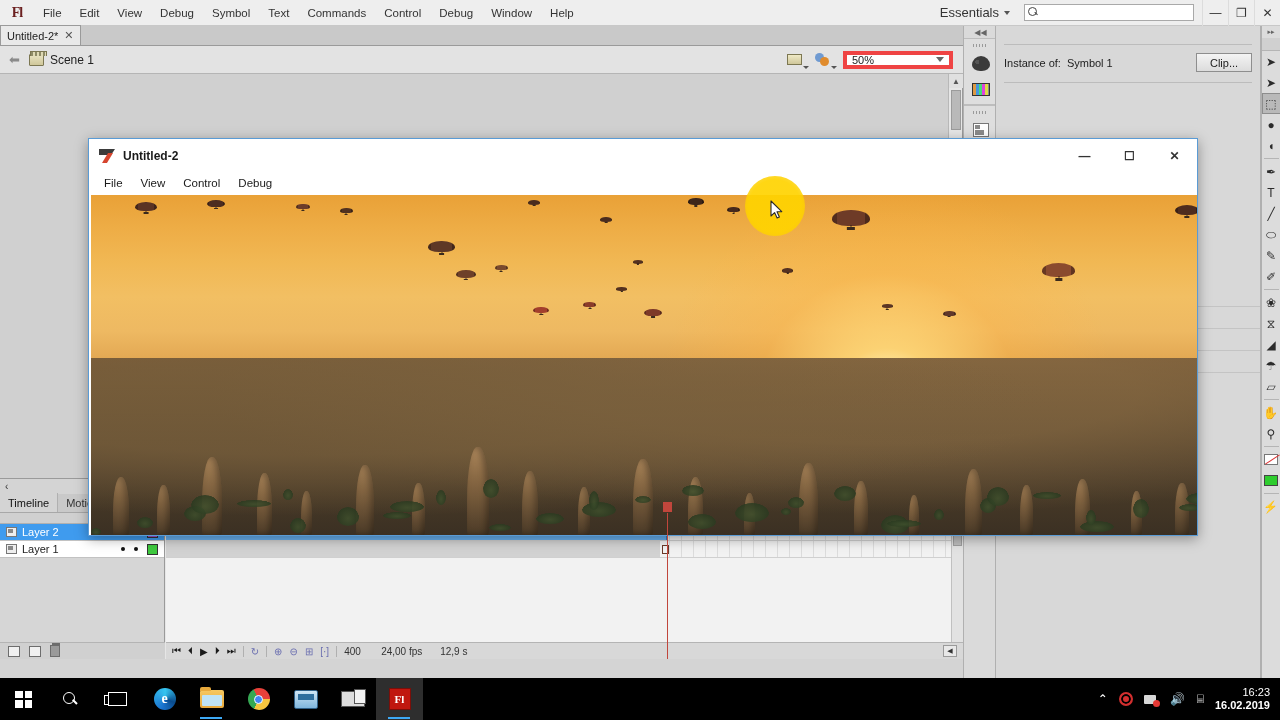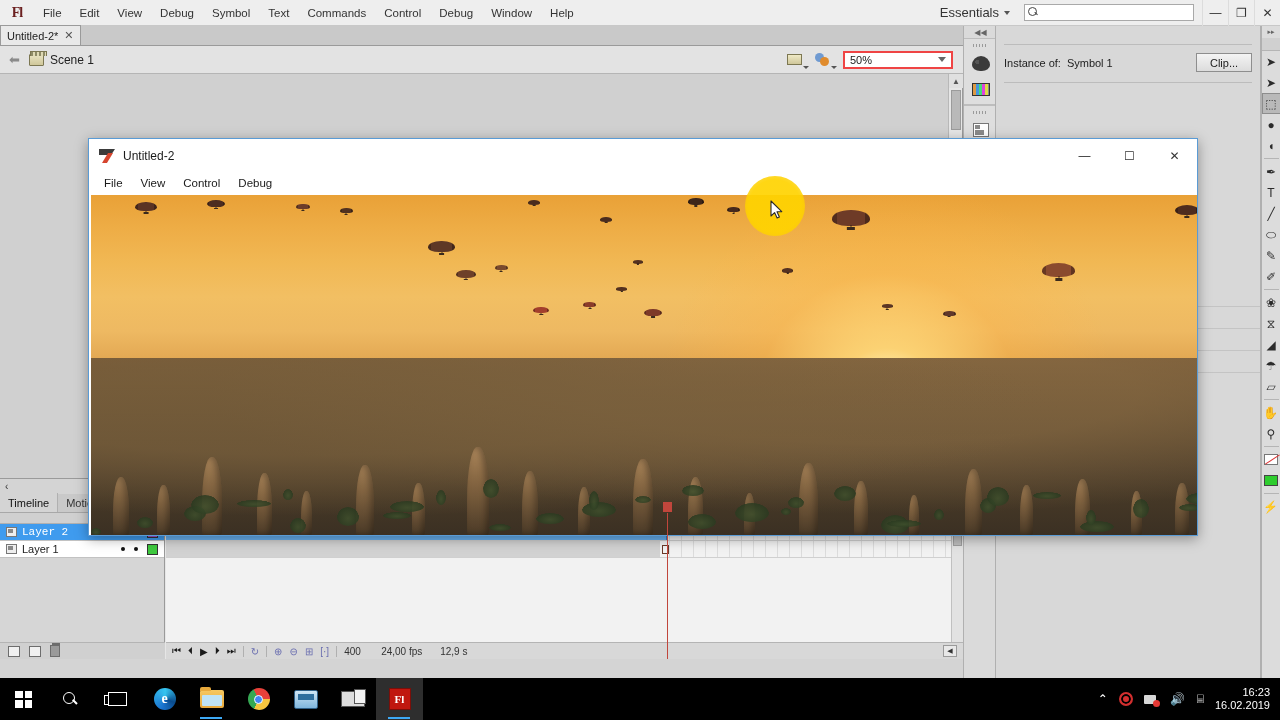--- a/index.html
+++ b/index.html
@@ -68,21 +68,21 @@
   .scene-lbl { font-size: 12px; color: #222; }
   .editbar-right { margin-left: auto; display: flex; align-items: center; gap: 6px; padding-right: 4px; }
   .ebtn { width: 22px; height: 18px; display: flex; align-items: center; gap:1px; }
   .ebtn-ico1 { width: 15px; height: 11px; background: linear-gradient(#efe9c6,#cfc79a); border:1px solid #7c7752;}
   .ebtn-ico2 { width: 15px; height: 13px; position: relative; }
   .ebtn-ico2 i { position:absolute; border-radius:50%; display:block;}
   .ebtn-ico2 i:nth-child(1){ left:0; top:0; width:9px;height:9px;background:#6f9ad1;}
   .ebtn-ico2 i:nth-child(2){ left:5px; top:4px; width:9px;height:9px;background:#e08b2c;}
   .mini-caret { width: 0;height:0;border-left:3px solid transparent;border-right:3px solid transparent;border-top:3.5px solid #555; align-self:flex-end;}
   .zoomsel {
-    width: 110px; height: 18px; background: #fff; border: 2px solid #ef4444;
+    width: 110px; height: 18px; background: #fff; border: 4px solid #ef4444;
     display: flex; align-items: center; justify-content: space-between; padding: 0 5px; font-size: 11px; color:#222;
   }
   .chev { width:0;height:0;border-left:4px solid transparent;border-right:4px solid transparent;border-top:5px solid #666;}
 
   
   .stage-area {
     position: absolute; left: 0; top: 74px; width: 963px; height: 404px;
     background: #d0d0d0; border-right: 1px solid #9a9a9a;
   }
   .stage-vscroll {
@@ -187,21 +187,21 @@
   .tl-tab.active { background:#d4d4d4; color:#111;}
   .tl-body { position: relative; height: 146px; background: #e6e6e6; }
   .layers-col {
     position:absolute; left:0; top:0; width:165px; height:146px; background:#d6d6d6; border-right:1px solid #9a9a9a;
   }
   .layer-hdr { height: 11px; background:#d0d0d0; border-bottom:1px solid #b0b0b0;}
   .layer-row {
     height: 17px; display:flex; align-items:center; padding-left:6px; gap:5px;
     border-bottom:1px solid #c2c2c2; font-size:11px; color:#222;
   }
-  .layer-row.sel { background:#3f9bee; color:#fff;font-family:Liberation Mono, monospace; }
+  .layer-row.sel { background:#3f9bee; color:#fff; }
   .layer-row.plain { background:#fff; }
   .lyr-ico { width:11px;height:10px;background:#eee;border:1px solid #777; position:relative;}
   .lyr-ico::after{content:"";position:absolute;left:1px;top:1px;width:5px;height:4px;background:#888;}
   .lyr-name { flex: 0 0 auto; }
   .lyr-controls { margin-left:auto; display:flex;align-items:center;gap:9px; padding-right:6px;}
   .pencil { font-size:10px; color:#333;}
   .dot { width:4px;height:4px;border-radius:50%;background:#111; }
   .dot.w { background:#e9f3ff; }
   .swatch { width:11px;height:11px;border:1px solid #333;}
   .lyr-tools { position:absolute; left:0; bottom:0; width:165px; height:17px; background:#d0d0d0;
@@ -233,21 +233,21 @@
   .onion { color:#6b6fb0; font-size:10px;}
   .st-val { color:#333; }
   .st-left { position:absolute; right:6px; width:14px;height:12px;background:#e8e8e8;border:1px solid #9a9a9a;
              display:flex;align-items:center;justify-content:center;font-size:7px;color:#333;}
 
   
   .player {
     position: absolute; left: 88px; top: 138px; width: 1110px; height: 398px;
     background: #ffffff; border: 1px solid #5a9bd5; box-shadow: 0 3px 12px rgba(0,0,0,.35);
   }
-  .player-title { height: 34px; display:flex; align-items:center; padding-left:10px; gap:8px; background:#fff;}
+  .player-title { height: 34px; display:flex; align-items:center; padding-left:10px; gap:8px; background:#fff;font-weight:bold;}
   .swf-ico { width:16px; height:14px; position:relative;}
   .swf-ico::before{content:"";position:absolute;left:0;top:0;width:16px;height:6px;background:#3b3b3b;
     clip-path: polygon(0 0,100% 0,75% 100%,0 100%);}
   .swf-ico::after{content:"";position:absolute;left:3px;top:4px;width:11px;height:10px;background:#d6452f;
     clip-path: polygon(55% 0,100% 0,45% 100%,0 100%);}
   .player-title-txt { font-size: 12px; color:#1a1a1a;}
   .player-wbtns { margin-left:auto; display:flex; height:34px;}
   .pwbtn { width:45px;height:34px;display:flex;align-items:center;justify-content:center;color:#333;font-size:12px;}
   .player-menu { height:21px; display:flex; align-items:center; padding-left:6px; gap:0; background:#fff;}
   .pmenu-item { padding:0 9px; font-size:11.5px; color:#1a1a1a; line-height:21px;}
@@ -973,18 +973,18 @@
     </div>
 
     <div class="tray">
       <span class="tray-ico">⌃</span>
       <span class="rec-dot"></span>
       <span class="net-ico"></span>
       <span class="tray-ico">🔊</span>
       <span class="tray-ico">⌸</span>
       <span class="clock">
         <span style="display:block;">16:23</span>
-        <span style="display:block;">16.02.2019</span>
+        <span style="display:block;font-weight:bold;">16.02.2019</span>
       </span>
     </div>
   </div>
 
 </div>
 
 </body></html>

